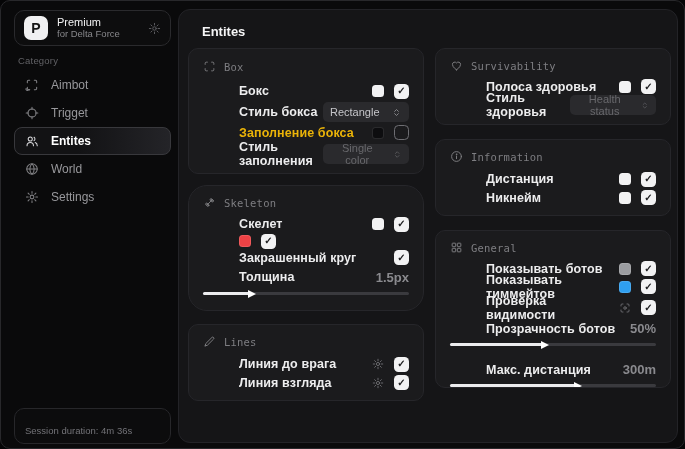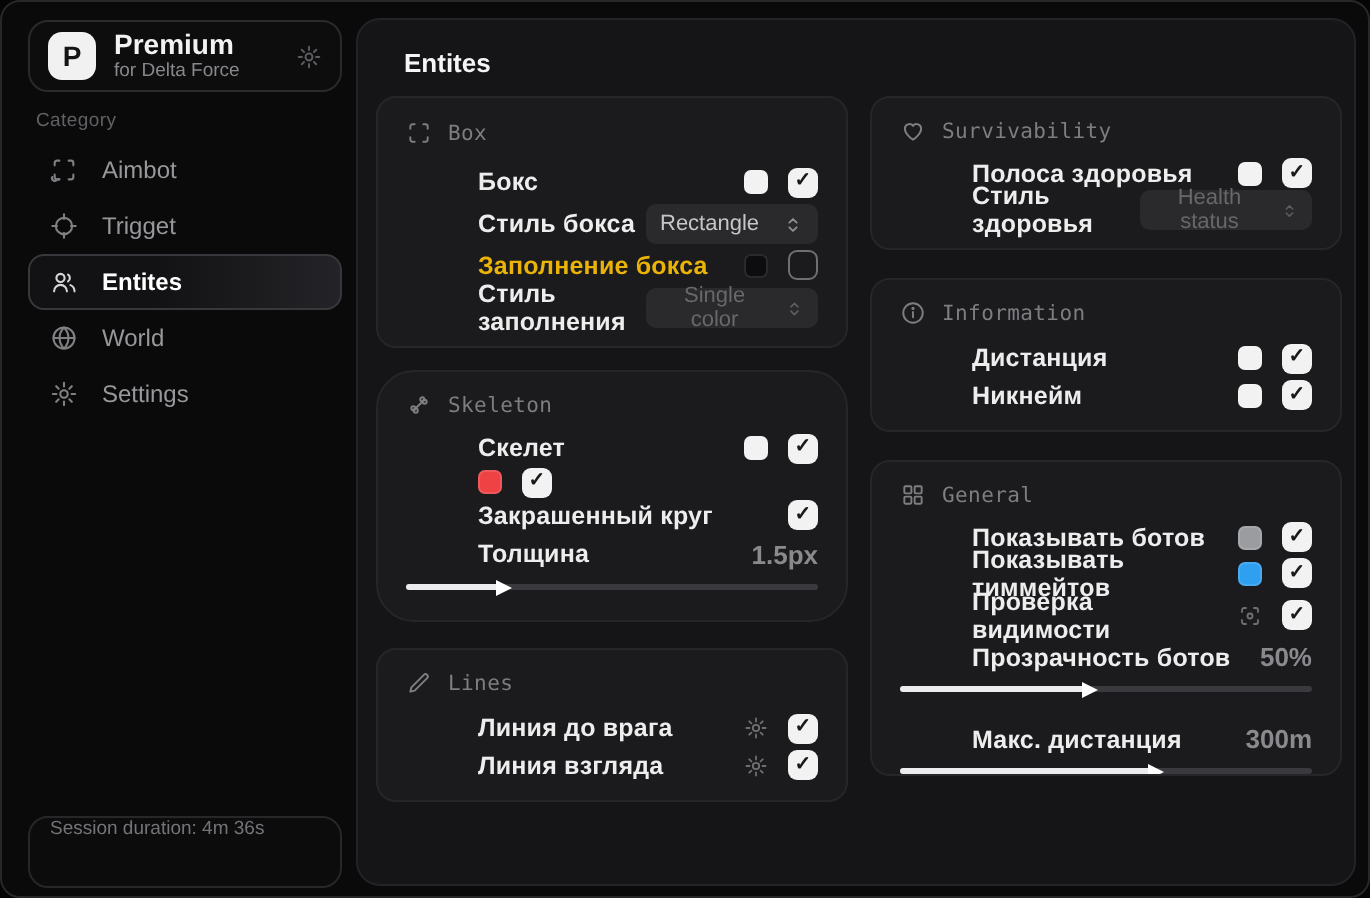--- a/index.html
+++ b/index.html
@@ -20,21 +20,21 @@
     border:1px solid #2a2a2d; border-radius:10px;
     display:flex; align-items:center; padding:0 9px; gap:9px;
     background:#0d0d0e;
   }
   .brand-logo {
     width:24px; height:24px; border-radius:7px; background:#f1f1f2;
     color:#141414; font-weight:700; font-size:14px;
     display:flex; align-items:center; justify-content:center; flex:0 0 auto;
   }
   .brand-text { display:flex; flex-direction:column; line-height:1.15; flex:1; min-width:0; }
-  .brand-title { color:#f2f2f3; font-size:14px; font-weight:700; }
+  .brand-title { color:#f2f2f3; font-size:11px; font-weight:400; }
   .brand-sub { color:#88888c; font-size:9.5px; }
   .brand-gear { color:#5c5c60; display:flex; }
 
   .category-label {
     position:absolute; left:17px; top:54px;
     color:#616165; font-size:9.5px; letter-spacing:.2px;
   }
 
   .nav { position:absolute; left:13px; top:70px; width:157px; display:flex; flex-direction:column; }
   .nav-item {
@@ -45,21 +45,21 @@
   .nav-item .ic { color:#808084; }
   .nav-item.active {
     border-color:#38383c; color:#ffffff; font-weight:600;
     background:linear-gradient(90deg, #121214 40%, #242428 100%);
   }
   .nav-item.active .ic { color:#d6d6d9; }
 
   .session-card {
     position:absolute; left:13px; top:407px; width:157px; height:36px;
     border:1px solid #27272a; border-radius:10px;
-    display:flex; align-items:flex-start; padding:0 10px 7px;
+    display:flex; align-items:flex-end; padding:0 10px 7px;
     background:#0c0c0d;
   }
   .session-text { color:#737378; font-size:9.5px; }
 
   
   .main {
     position:absolute; left:177px; top:8px; width:500px; height:434px;
     background:#151517; border:1px solid #232327; border-radius:12px;
   }
   .page-title {

